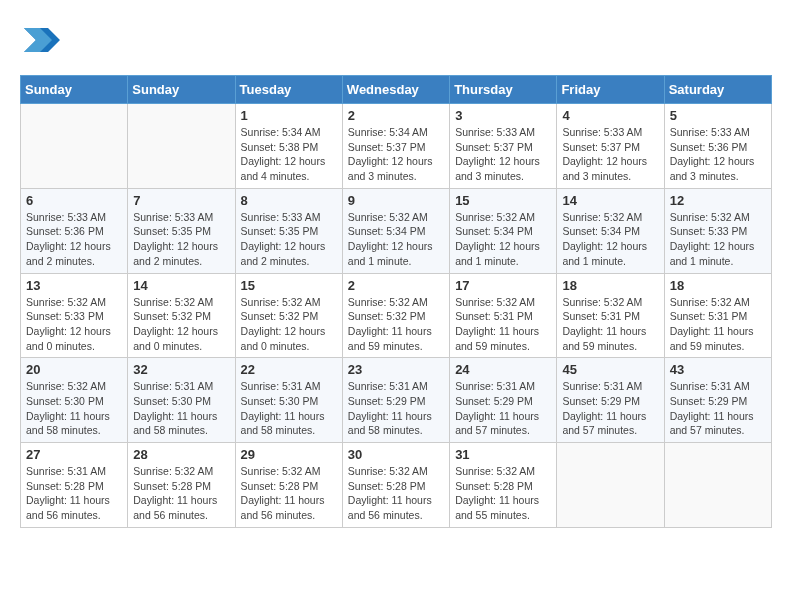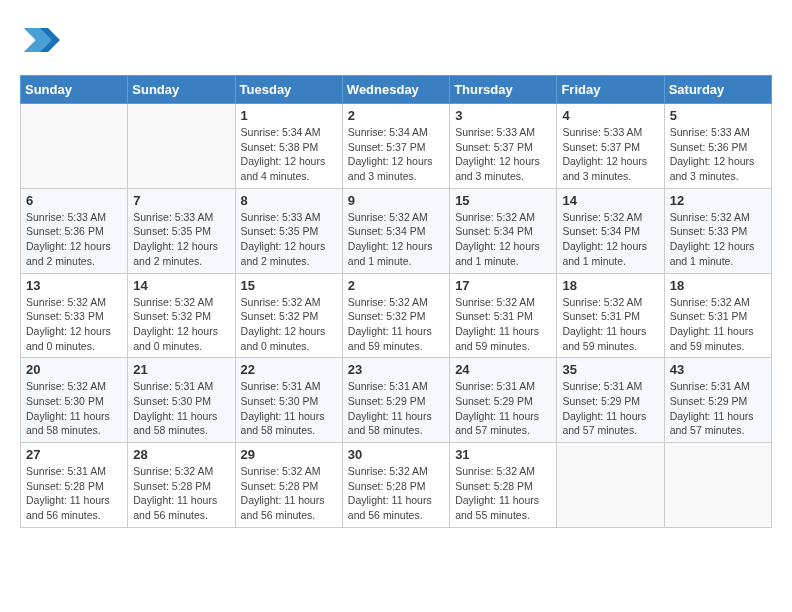--- a/index.html
+++ b/index.html
@@ -263,21 +263,21 @@
       </tr>
       <tr>
         <td>
           <span class="day-number">20</span>
           <div class="day-info" style="white-space: pre-line;">Sunrise: 5:32 AM
 Sunset: 5:30 PM
 Daylight: 11 hours
 and 58 minutes.</div>
         </td>
         <td>
-          <span class="day-number">21</span>
+          <span class="day-number">32</span>
           <div class="day-info" style="white-space: pre-line;">Sunrise: 5:31 AM
 Sunset: 5:30 PM
 Daylight: 11 hours
 and 58 minutes.</div>
         </td>
         <td>
           <span class="day-number">22</span>
           <div class="day-info" style="white-space: pre-line;">Sunrise: 5:31 AM
 Sunset: 5:30 PM
 Daylight: 11 hours
@@ -291,21 +291,21 @@
 and 58 minutes.</div>
         </td>
         <td>
           <span class="day-number">24</span>
           <div class="day-info" style="white-space: pre-line;">Sunrise: 5:31 AM
 Sunset: 5:29 PM
 Daylight: 11 hours
 and 57 minutes.</div>
         </td>
         <td>
-          <span class="day-number">35</span>
+          <span class="day-number">45</span>
           <div class="day-info" style="white-space: pre-line;">Sunrise: 5:31 AM
 Sunset: 5:29 PM
 Daylight: 11 hours
 and 57 minutes.</div>
         </td>
         <td>
           <span class="day-number">43</span>
           <div class="day-info" style="white-space: pre-line;">Sunrise: 5:31 AM
 Sunset: 5:29 PM
 Daylight: 11 hours

